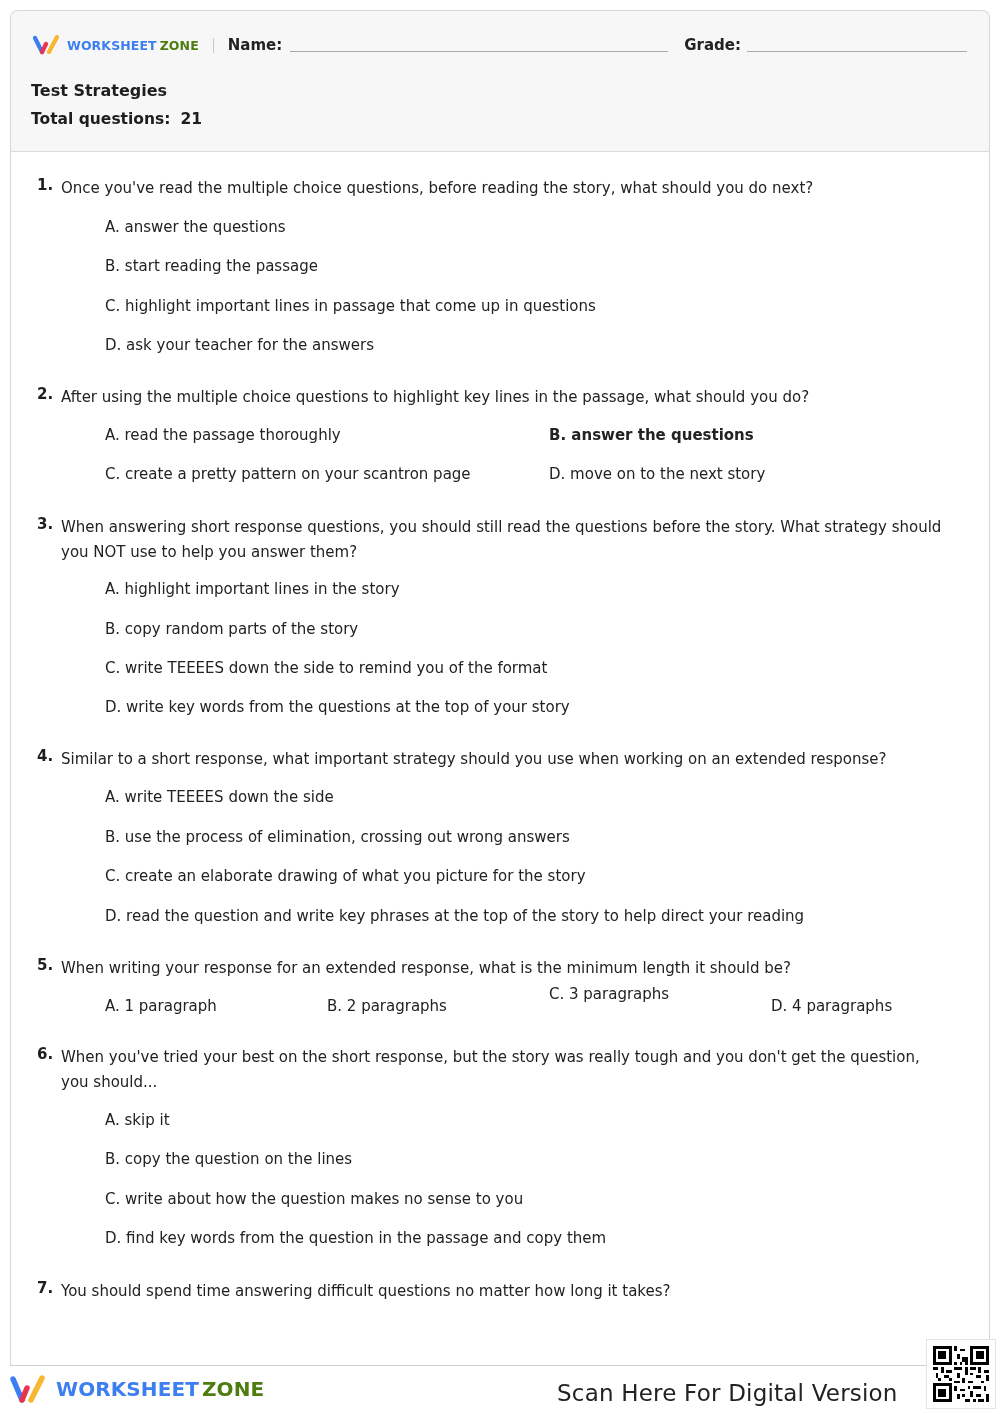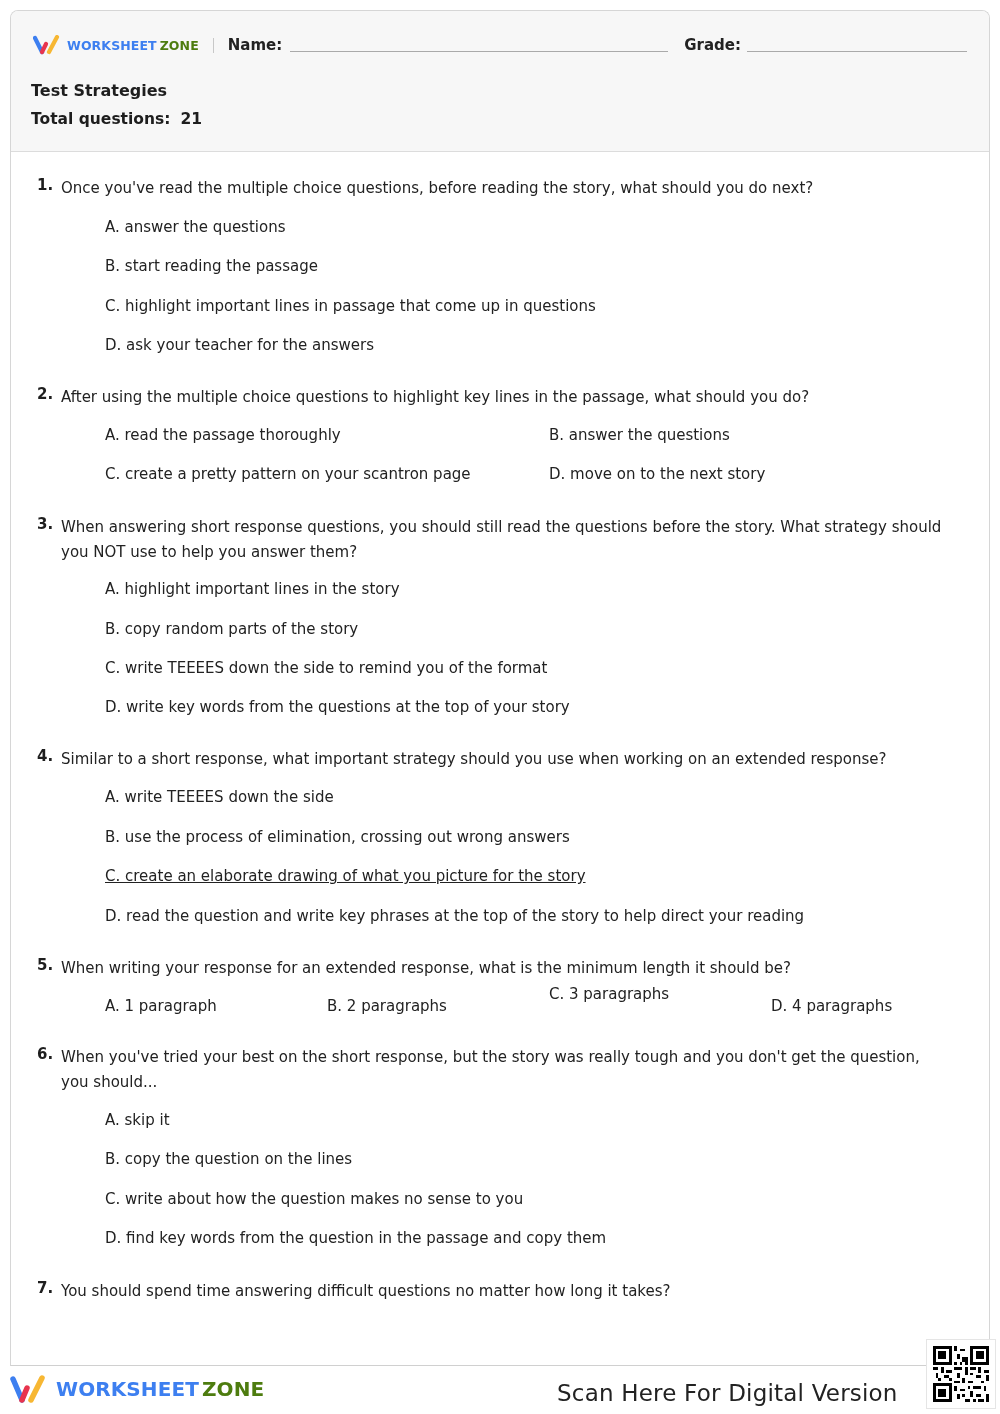--- a/index.html
+++ b/index.html
@@ -75,40 +75,40 @@
       <span class="opt" style="left:24px;top:42px;">A. answer the questions</span>
       <span class="opt" style="left:24px;top:81px;">B. start reading the passage</span>
       <span class="opt" style="left:24px;top:121px;">C. highlight important lines in passage that come up in questions</span>
       <span class="opt" style="left:24px;top:160px;">D. ask your teacher for the answers</span>
     </div>
 
     <div class="q" style="top:233px;">
       <span class="q-num">2.</span>
       <div class="q-text">After using the multiple choice questions to highlight key lines in the passage, what should you do?</div>
       <span class="opt" style="left:24px;top:41px;">A. read the passage thoroughly</span>
-      <span class="opt" style="left:468px;top:41px;">B. answer the questions</span>
+      <span class="opt" style="left:468px;top:41px;font-weight:bold;">B. answer the questions</span>
       <span class="opt" style="left:24px;top:80px;">C. create a pretty pattern on your scantron page</span>
       <span class="opt" style="left:468px;top:80px;">D. move on to the next story</span>
     </div>
 
     <div class="q" style="top:363px;">
       <span class="q-num">3.</span>
       <div class="q-text">When answering short response questions, you should still read the questions before the story. What strategy should you NOT use to help you answer them?</div>
       <span class="opt" style="left:24px;top:65px;">A. highlight important lines in the story</span>
       <span class="opt" style="left:24px;top:105px;">B. copy random parts of the story</span>
       <span class="opt" style="left:24px;top:144px;">C. write TEEEES down the side to remind you of the format</span>
       <span class="opt" style="left:24px;top:183px;">D. write key words from the questions at the top of your story</span>
     </div>
 
     <div class="q" style="top:595px;">
       <span class="q-num">4.</span>
       <div class="q-text">Similar to a short response, what important strategy should you use when working on an extended response?</div>
       <span class="opt" style="left:24px;top:41px;">A. write TEEEES down the side</span>
       <span class="opt" style="left:24px;top:81px;">B. use the process of elimination, crossing out wrong answers</span>
-      <span class="opt" style="left:24px;top:120px;text-decoration:underline;">C. create an elaborate drawing of what you picture for the story</span>
+      <span class="opt" style="left:24px;top:120px;">C. create an elaborate drawing of what you picture for the story</span>
       <span class="opt" style="left:24px;top:160px;">D. read the question and write key phrases at the top of the story to help direct your reading</span>
     </div>
 
     <div class="q" style="top:804px;">
       <span class="q-num">5.</span>
       <div class="q-text">When writing your response for an extended response, what is the minimum length it should be?</div>
       <span class="opt" style="left:24px;top:41px;">A. 1 paragraph</span>
       <span class="opt" style="left:246px;top:41px;">B. 2 paragraphs</span>
       <span class="opt" style="left:468px;top:29px;">C. 3 paragraphs</span>
       <span class="opt" style="left:690px;top:41px;">D. 4 paragraphs</span>

